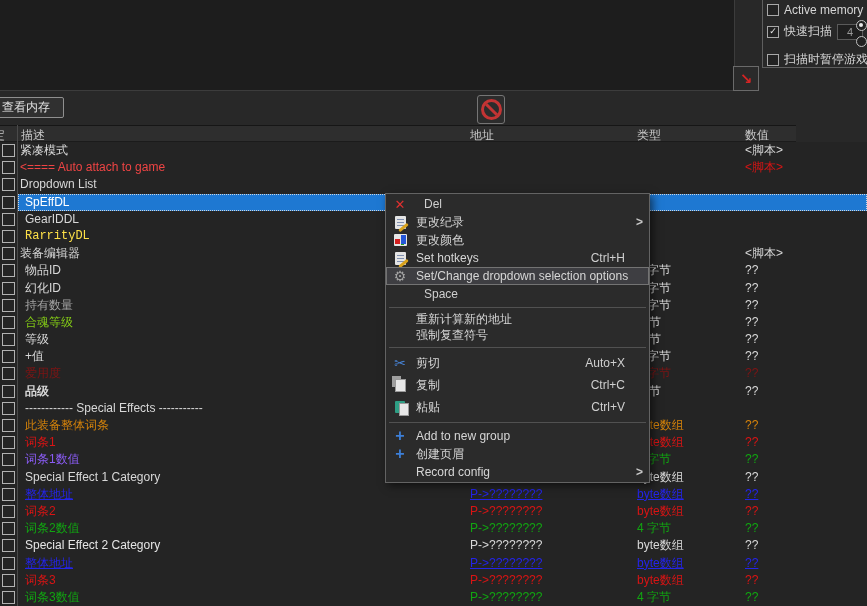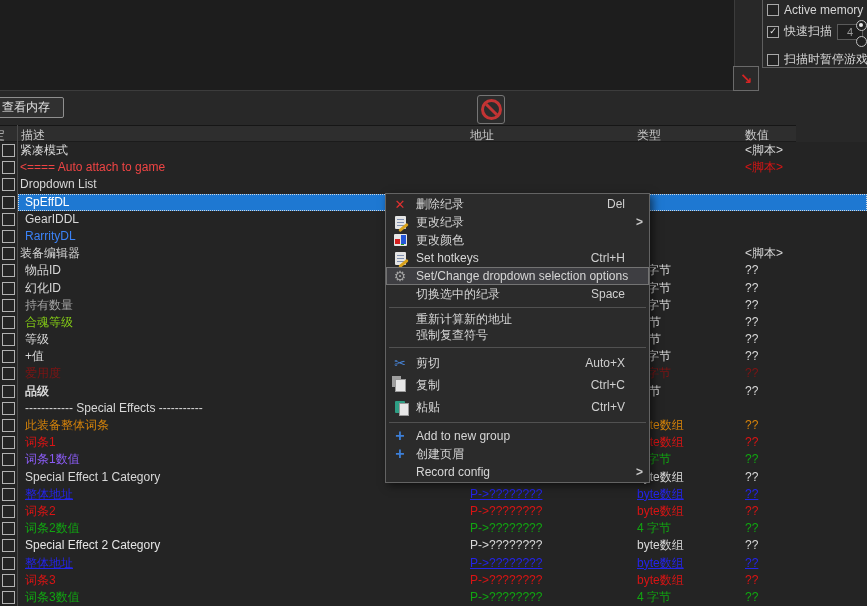--- a/index.html
+++ b/index.html
@@ -150,21 +150,21 @@
         <div class="selbg"></div>
         <div class="rcb"></div>
         <span class="cell c-desc1" style="color: rgb(255, 255, 255);">SpEffDL</span>
       </div>
       <div class="trow">
         <div class="rcb"></div>
         <span class="cell c-desc1" style="color: rgb(216, 216, 216);">GearIDDL</span>
       </div>
       <div class="trow">
         <div class="rcb"></div>
-        <span class="cell c-desc1" style="color: #3b82f6;">RarrityDL</span>
+        <span class="cell c-desc1" style="color: #fde047; font-family: Liberation Mono, monospace;">RarrityDL</span>
       </div>
       <div class="trow">
         <div class="rcb"></div>
         <span class="cell c-desc0" style="color: rgb(216, 216, 216);">装备编辑器</span>
         <span class="cell c-val" style="color: rgb(216, 216, 216);">&lt;脚本&gt;</span>
       </div>
       <div class="trow">
         <div class="rcb"></div>
         <span class="cell c-desc1" style="color: rgb(216, 216, 216);">物品ID</span>
         <span class="cell c-type" style="color: rgb(216, 216, 216);">4 字节</span>
@@ -289,21 +289,20 @@
         <span class="cell c-type" style="color: rgb(17, 165, 17);">4 字节</span>
         <span class="cell c-val" style="color: rgb(17, 165, 17);">??</span>
       </div>
     </div>
 
   <div class="menu" id="menu">
       <div class="mitem">
         <span class="mico">
           <span class="i-delete">✕</span>
         </span>
-        <span class="mlabel">删除纪录</span>
         <span class="mshort">Del</span>
         <span class="marrow"></span>
       </div>
       <div class="mitem">
         <span class="mico">
           <span class="i-doc"></span>
         </span>
         <span class="mlabel">更改纪录</span>
         <span class="marrow">&gt;</span>
       </div>
@@ -324,21 +323,20 @@
       </div>
       <div class="mitem hl">
         <span class="mico">
           <span class="i-gear">⚙</span>
         </span>
         <span class="mlabel">Set/Change dropdown selection options</span>
         <span class="marrow"></span>
       </div>
       <div class="mitem">
         <span class="mico"></span>
-        <span class="mlabel">切换选中的纪录</span>
         <span class="mshort">Space</span>
         <span class="marrow"></span>
       </div>
       <div class="msep"></div>
       <div class="mitem narrow">
         <span class="mico"></span>
         <span class="mlabel">重新计算新的地址</span>
         <span class="marrow"></span>
       </div>
       <div class="mitem narrow">

